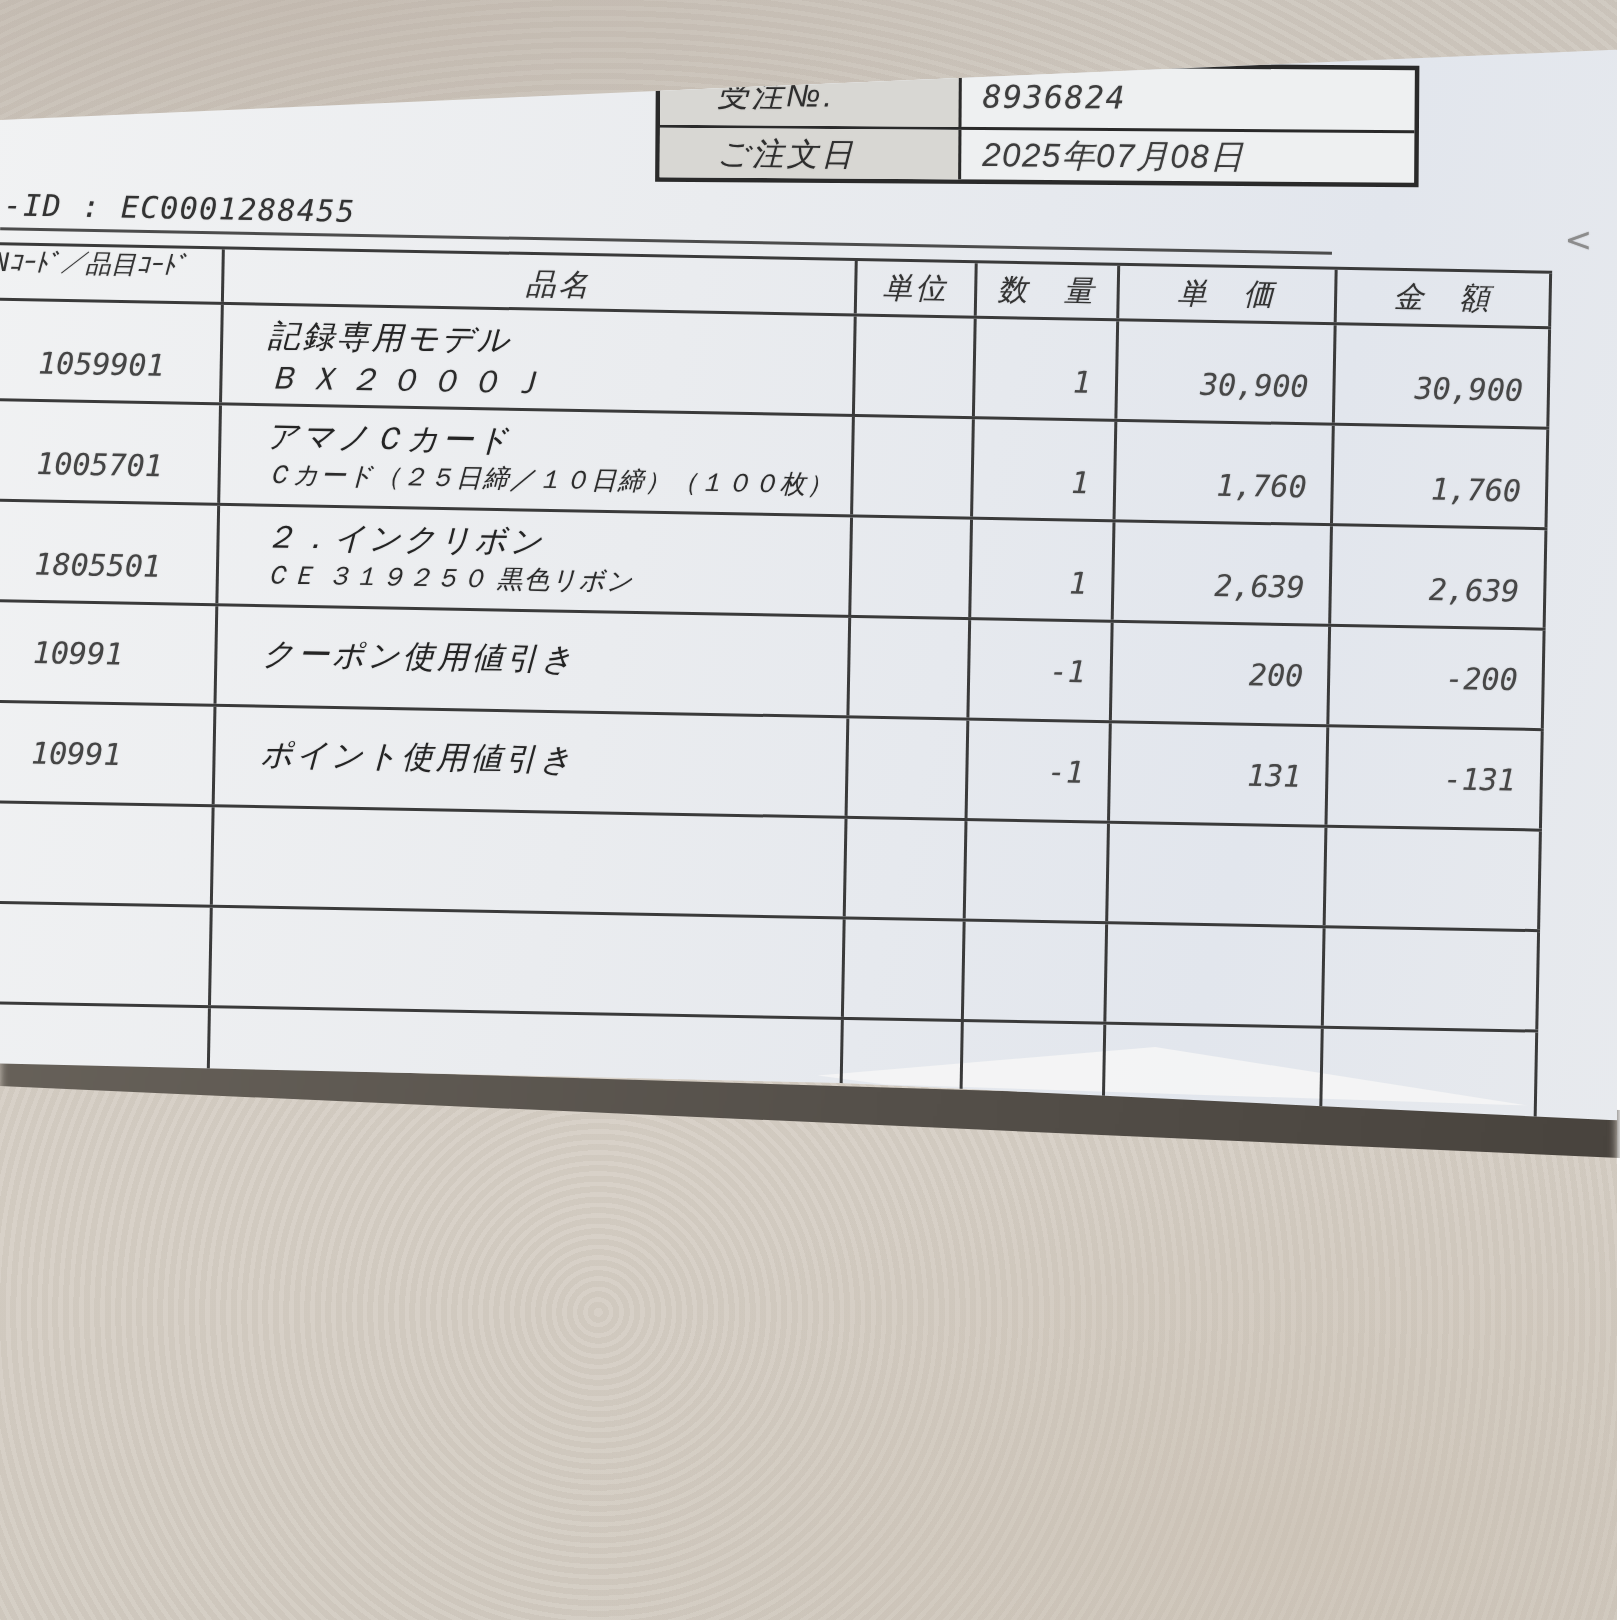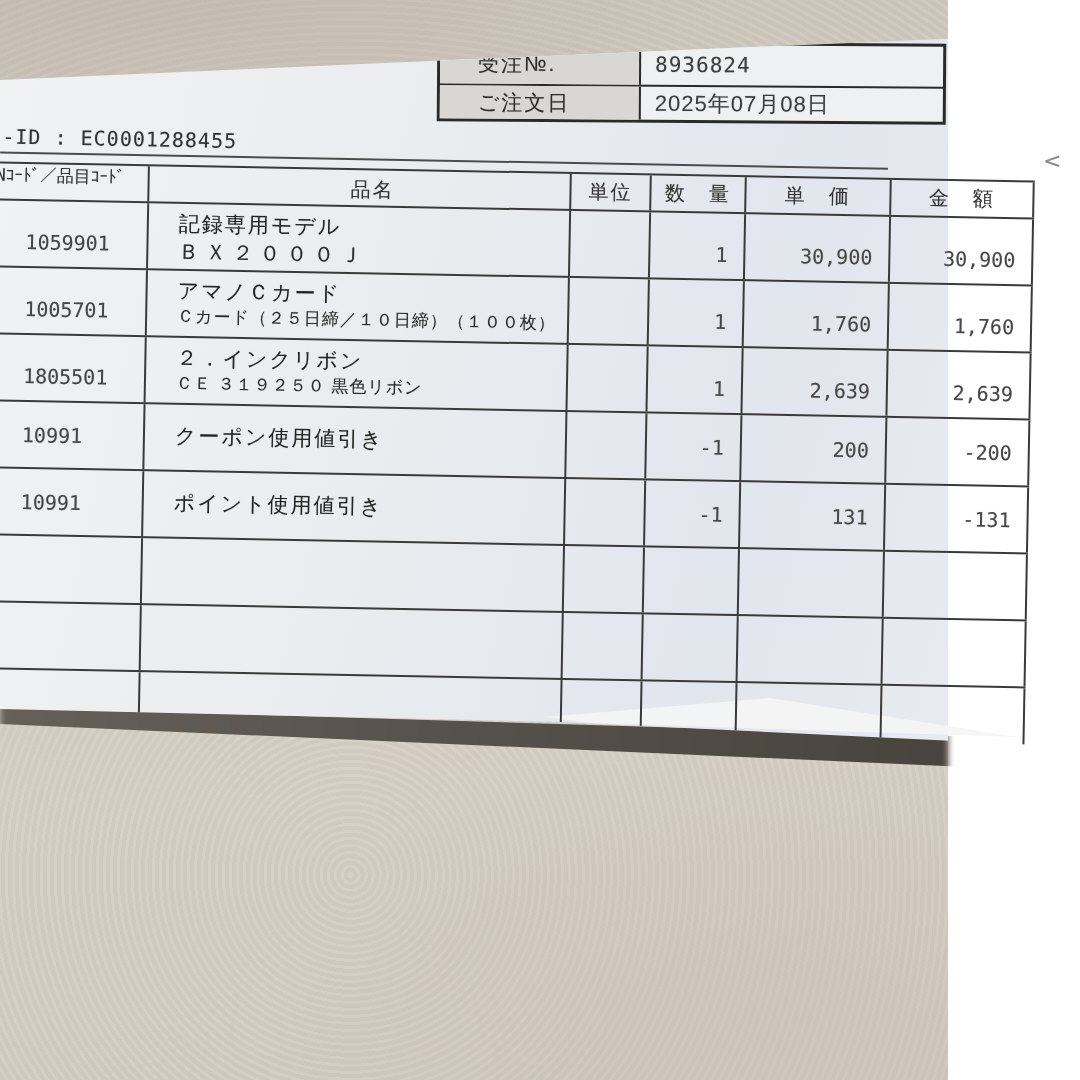--- a/index.html
+++ b/index.html
@@ -1,23 +1,24 @@
 <!DOCTYPE html>
 <html><head>
 <meta charset="utf-8">
 <style>
   html,body{margin:0;padding:0;}
   body{width:1080px;height:1080px;overflow:hidden;font-family:"Liberation Sans",sans-serif;}
 
-  .scene{position:relative;width:948px;height:1080px;
+  .scene{position:relative;width:1078px;height:1080px;
     background:
       radial-gradient(ellipse 900px 260px at 18% 0%, rgba(186,174,163,.45), transparent 65%),
       radial-gradient(ellipse 700px 400px at 80% 95%, rgba(201,190,176,.5), transparent 70%),
       repeating-radial-gradient(circle at 37% 81%, rgba(255,255,255,.05) 0 3px, rgba(120,108,96,.05) 3px 7px),
       linear-gradient(175deg,#cdc6bd 0%,#d3ccc3 30%,#d6cfc5 70%,#d2cbc1 100%);
+    font-style: italic;
   }
 
   
   .paper-shadow{position:absolute;inset:0;
     background:linear-gradient(100deg,#6a645c,#55504a 55%,#47423c);
     clip-path:polygon(0 707px,1080px 740px,1080px 772px,0 724px);
     filter:blur(3px);}
 
   
   .paper{position:absolute;inset:0;

